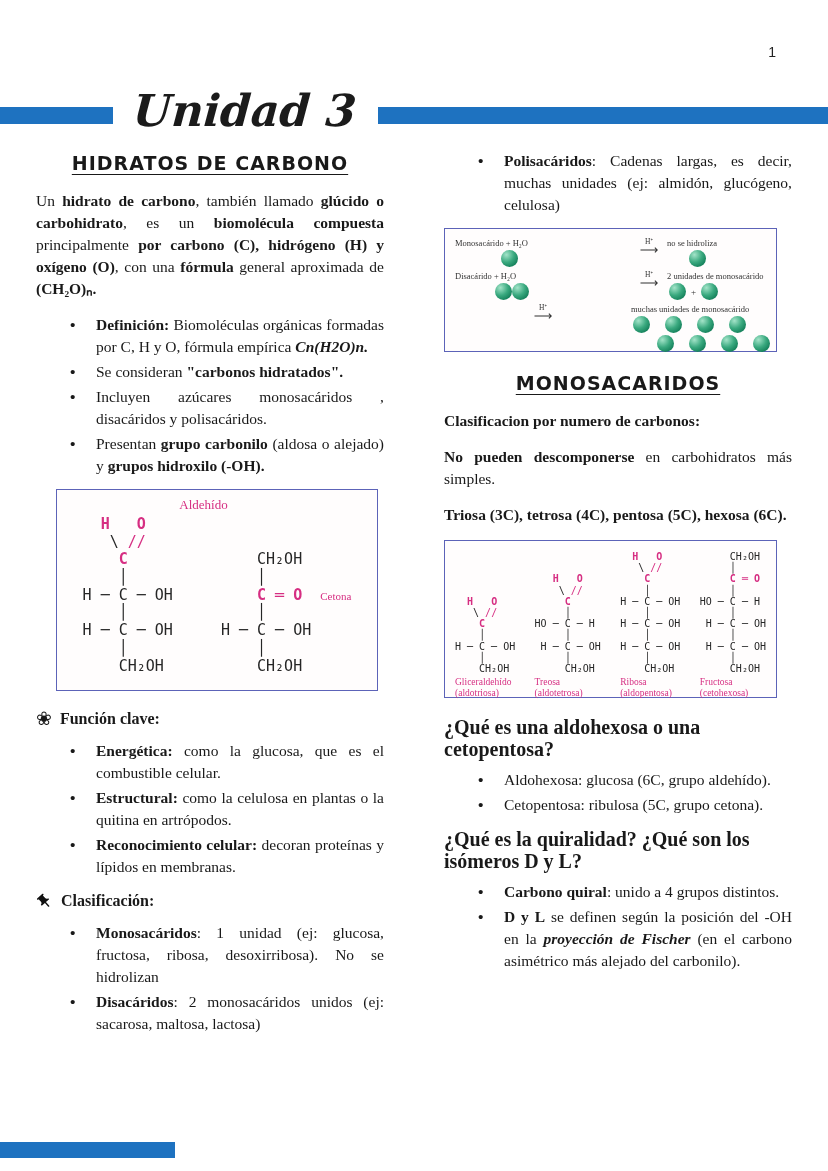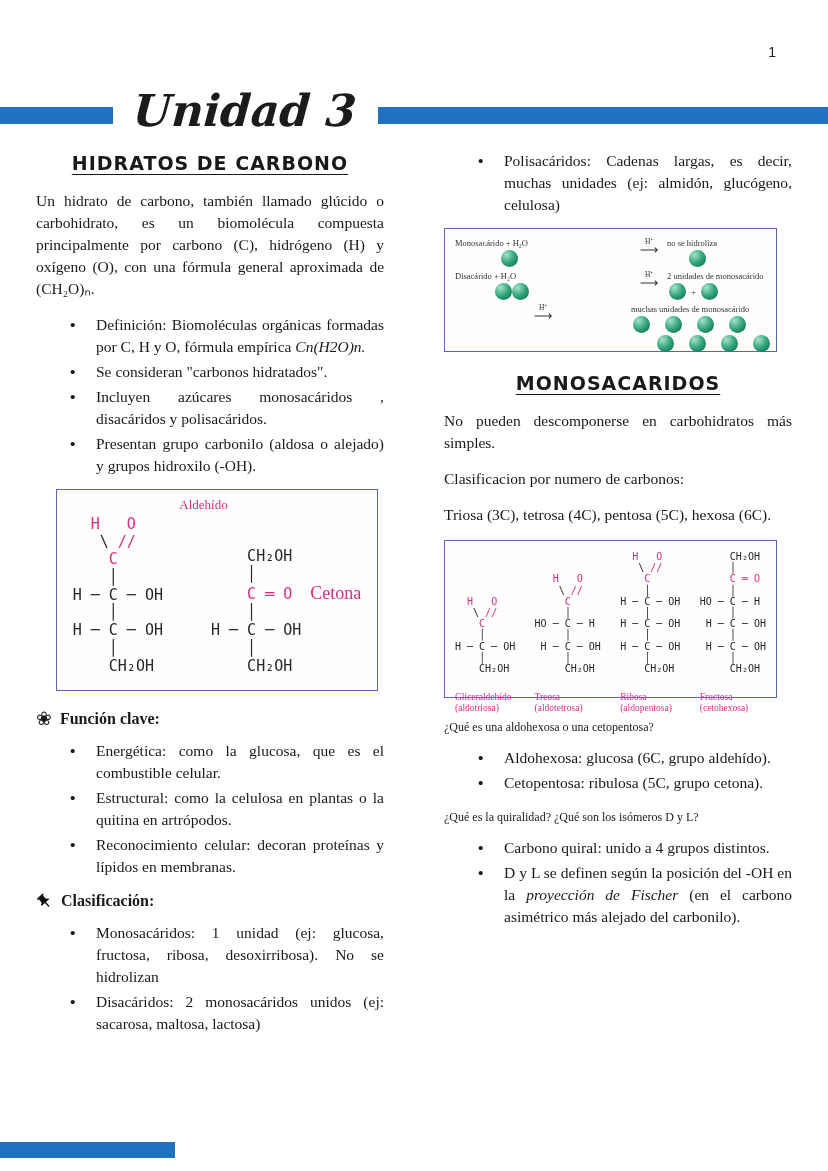--- a/index.html
+++ b/index.html
@@ -17,39 +17,39 @@
   .bar-left{width:113px;}
   .bar-right{flex:1;}
   .unit-title{font-family:"DejaVu Serif",serif;font-style:italic;font-weight:bold;font-size:44px;
         color:#1b1b1b;padding:0 22px 10px 20px;white-space:nowrap;transform:skewX(-4deg);}
   
   .cols{position:absolute;top:150px;left:36px;right:36px;display:flex;gap:60px;}
   .col{flex:1;min-width:0;}
   .sec-title{font-family:"DejaVu Sans",sans-serif;font-weight:bold;font-size:19px;letter-spacing:1px;
         text-align:center;text-decoration:underline;text-underline-offset:4px;margin:2px 0 16px;}
   .para{font-size:15.5px;line-height:22px;text-align:justify;margin-bottom:14px;}
-  .b{font-weight:normal;} .i{font-style:italic;} .pink{color:var(--pink);}
+  .b{font-weight:bold;} .i{font-style:italic;} .pink{color:var(--pink);}
   .list{margin-bottom:12px;}
   .li{display:flex;font-size:15.5px;line-height:22px;margin-bottom:3px;}
   .li .dot{width:26px;margin-left:34px;text-align:left;font-weight:bold;flex:none;}
   .li .txt{flex:1;text-align:justify;}
   .icon-heading{display:flex;align-items:center;font-size:16px;font-weight:bold;margin:14px 0 12px;}
   .flower{font-size:19px;font-weight:normal;margin-right:8px;line-height:1;}
   .pin-icon{width:17px;height:17px;margin-right:8px;display:inline-flex;}
   .pin-icon svg{width:17px;height:17px;transform:rotate(-42deg);}
   
   .figure{border:1.5px solid var(--figborder);background:#fffdfd;}
   .fig1{position:relative;margin:12px 6px 18px 20px;height:202px;padding:26px 10px 8px;}
   .fig1-label{position:absolute;top:7px;left:50%;transform:translateX(-78%);
         color:var(--pink);font-size:13px;}
   .fig1-structs{display:flex;justify-content:center;align-items:flex-end;gap:48px;}
   .struct{font-family:"DejaVu Sans Mono",monospace;white-space:pre;color:#262626;}
   .fig1 .struct{font-size:15px;line-height:1.18;}
   .sline{display:block;}
-  .lbl{font-family:"Liberation Serif",serif;font-size:18px;}
+  .lbl{font-family:"Liberation Serif",serif;font-size:11px;}
   
   .fig-hyd{margin:8px 15px 20px 0;padding:9px 6px 6px 10px;height:124px;
         font-size:8.5px;color:#333;}
   .hyd-row{display:grid;grid-template-columns:176px 36px 1fr;align-items:start;margin-bottom:4px;}
   .hyd-text{white-space:nowrap;}
   .hyd-arrow{display:flex;flex-direction:column;align-items:center;line-height:1;margin-top:0;}
   .hplus{font-size:7.5px;margin-bottom:-3px;}
   .arr{font-size:13px;}
   .ballrow{display:flex;align-items:center;gap:2px;margin-top:2px;}
   .ballrow.spaced{gap:15px;}
@@ -62,23 +62,23 @@
   .fig-hyd .hyd-row:nth-child(1) .hyd-right .ballrow{margin-left:22px;}
   .fig-hyd .hyd-row:nth-child(2) .hyd-left .ballrow{margin-left:40px;}
   .fig-hyd .hyd-row:nth-child(2) .hyd-right .ballrow{margin-left:2px;}
   .fig-hyd .hyd-row:nth-child(3) .hyd-left .ballrow{margin-left:8px;}
   .fig-hyd .hyd-row:nth-child(3) .hyd-right .ballrow{margin-left:2px;}
   
   .fig2{margin:8px 15px 18px 0;padding:10px 8px 6px;height:158px;}
   .fischer-row{display:flex;justify-content:space-between;align-items:flex-end;padding:0 2px;}
   .fstruct{display:flex;flex-direction:column;align-items:flex-start;}
   .fig2 .struct{font-size:10px;line-height:1.12;}
-  .fname{align-self:flex-start;color:var(--pink);font-size:9.5px;line-height:1.2;margin-top:18px;}
+  .fname{align-self:flex-start;color:var(--pink);font-size:9.5px;line-height:1.2;margin-top:3px;}
   .fname.tp{margin-top:0;}
-  .q-heading{font-size:12px;line-height:22px;font-weight:bold;margin-bottom:9px;}
+  .q-heading{font-size:20px;line-height:22px;font-weight:bold;margin-bottom:9px;}
   .bottom-bar{position:absolute;left:0;bottom:13px;width:175px;height:16px;background:var(--blue);}
 </style>
 </head>
 <body>
 
 <div class="page">
   <div class="page-number">1</div>
 
   <div class="unit-header">
     <div class="bar bar-left"></div>
@@ -232,22 +232,22 @@
                   <span class="ball"></span>
                   <span class="ball"></span>
                   <span class="ball"></span>
                 </div>
               </div>
           </div>
         </div>
       </div>
 
       <h1 class="sec-title">MONOSACARIDOS</h1>
+      <p class="para"><span class="b">Clasificacion por numero de carbonos:</span></p>
       <p class="para"><span class="b">No pueden descomponerse</span><span> en carbohidratos más simples.</span></p>
-      <p class="para"><span class="b">Clasificacion por numero de carbonos:</span></p>
       <p class="para"><span class="b">Triosa (3C), tetrosa (4C), pentosa (5C), hexosa (6C).</span></p>
 
       <div class="figure fig2">
         <div class="fischer-row">
           <div class="fstruct">
             <div class="struct"><div class="sline"><span>  </span><span class="b pink">H</span><span>   </span><span class="b pink">O</span></div><div class="sline"><span>   \ </span><span class="pink">//</span></div><div class="sline"><span>    </span><span class="b pink">C</span></div><div class="sline"><span>    │</span></div><div class="sline"><span>H ─ C ─ OH</span></div><div class="sline"><span>    │</span></div><div class="sline"><span>    CH₂OH</span></div></div>
             <div class="fname">Gliceraldehído</div>
             <div class="fname tp">(aldotriosa)</div>
           </div>
           <div class="fstruct">

